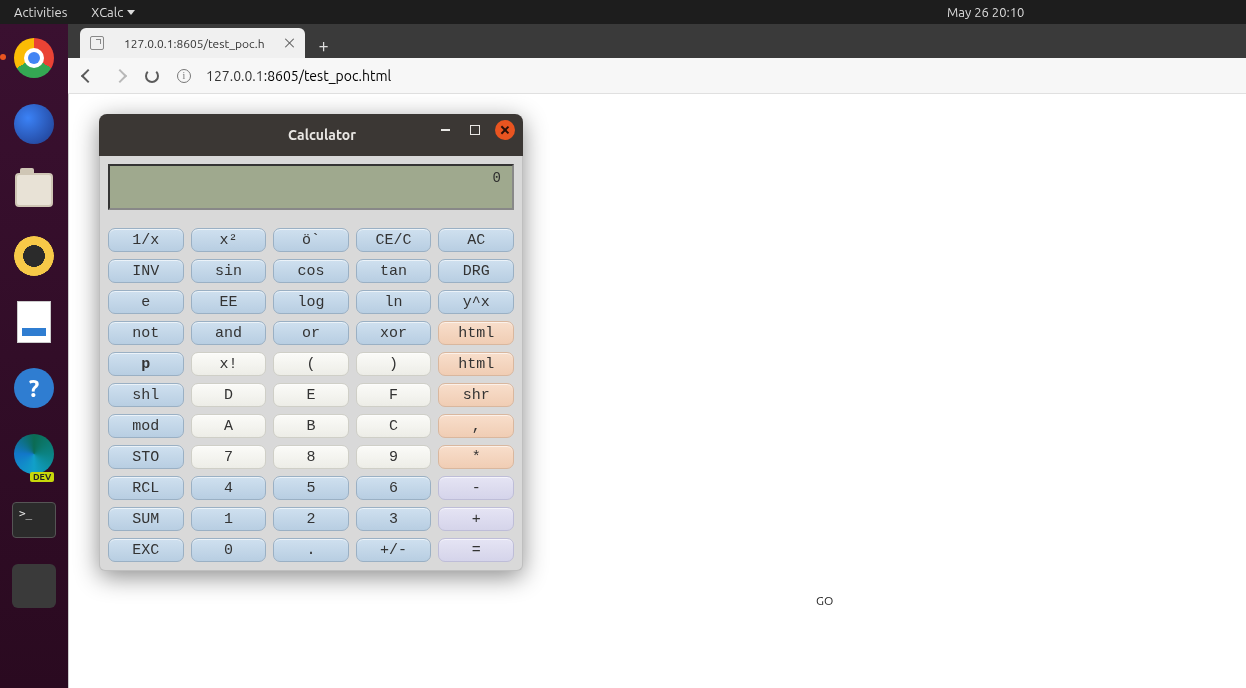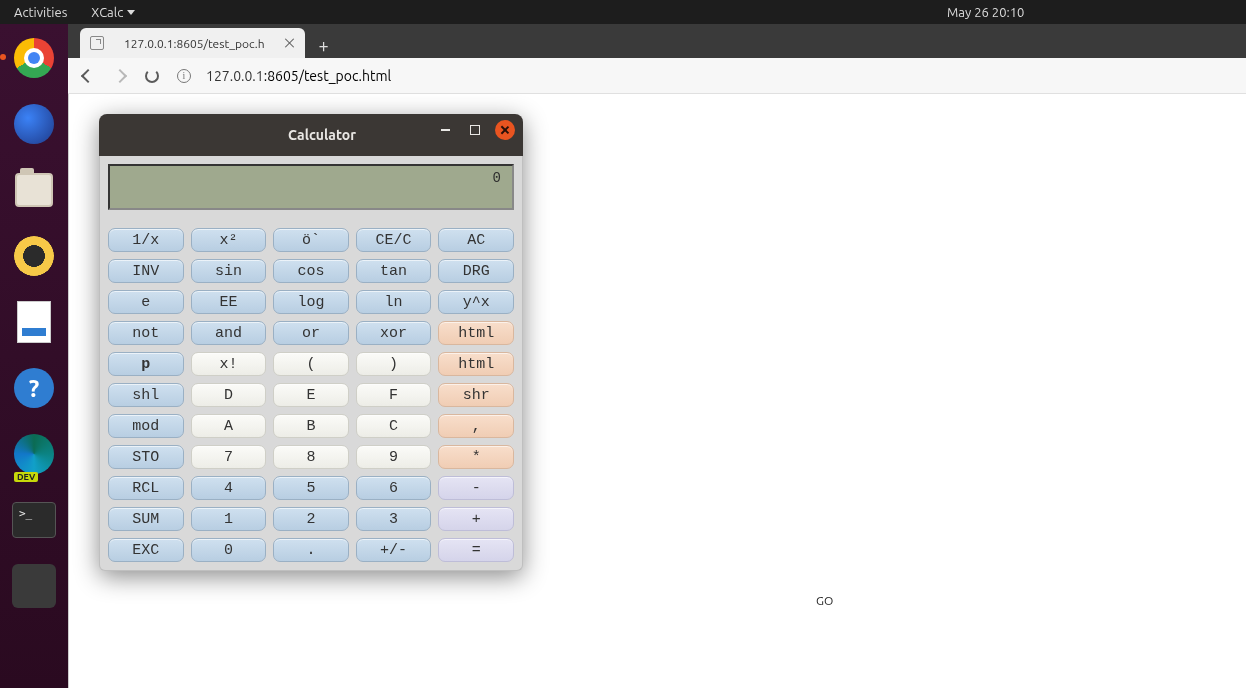--- a/index.html
+++ b/index.html
@@ -130,21 +130,21 @@
     .ic-chrome::after{content:"";position:absolute;inset:10px;border-radius:50%;background:#fff;}
     .ic-chrome::before{content:"";position:absolute;inset:14px;border-radius:50%;background:#4285f4;z-index:2;}
     .ic-thunder{width:40px;height:40px;border-radius:50%;background:radial-gradient(circle at 35% 35%,#3b82f6,#1e3a8a);}
     .ic-files{width:38px;height:34px;border-radius:4px;background:#e8e2d6;border:2px solid #cfc6b5;position:relative;}
     .ic-files::before{content:"";position:absolute;top:-7px;left:3px;width:14px;height:7px;background:#cfc6b5;border-radius:2px 2px 0 0;}
     .ic-music{width:40px;height:40px;border-radius:50%;background:radial-gradient(circle,#2b2b2b 0 38%,#f7c948 39% 70%,#2b2b2b 71%);}
     .ic-writer{width:34px;height:42px;background:#fff;border:1px solid #ccc;position:relative;}
     .ic-writer::after{content:"";position:absolute;left:4px;right:4px;bottom:6px;height:8px;background:#2f7dd1;}
     .ic-help{width:40px;height:40px;border-radius:50%;background:#2f7dd1;color:#fff;display:flex;align-items:center;justify-content:center;font-size:24px;font-weight:700;}
     .ic-edge{width:40px;height:40px;border-radius:50%;background:conic-gradient(#0b6b53,#0b8383,#11a0c9,#1277c9,#0b6b53);position:relative;}
-    .badge-dev{position:absolute;bottom:-4px;left:4px;font-size:9px;background:#c7d80a;color:#222;padding:0 3px;border-radius:2px;font-weight:700;}
+    .badge-dev{position:absolute;bottom:-4px;left:20px;font-size:9px;background:#c7d80a;color:#222;padding:0 3px;border-radius:2px;font-weight:700;}
     .ic-term{width:44px;height:36px;border-radius:4px;background:#2b2b2b;border:1px solid #555;position:relative;}
     .ic-term::before{content:">_";position:absolute;left:6px;top:4px;color:#eee;font-size:11px;font-family:monospace;}
     .ic-trash{width:44px;height:44px;border-radius:6px;background:#3a3a3a;}
   </style>
 </head>
 <body>
 
 <div class="topbar">
   <div class="activities">Activities</div>
   <div class="appmenu">

